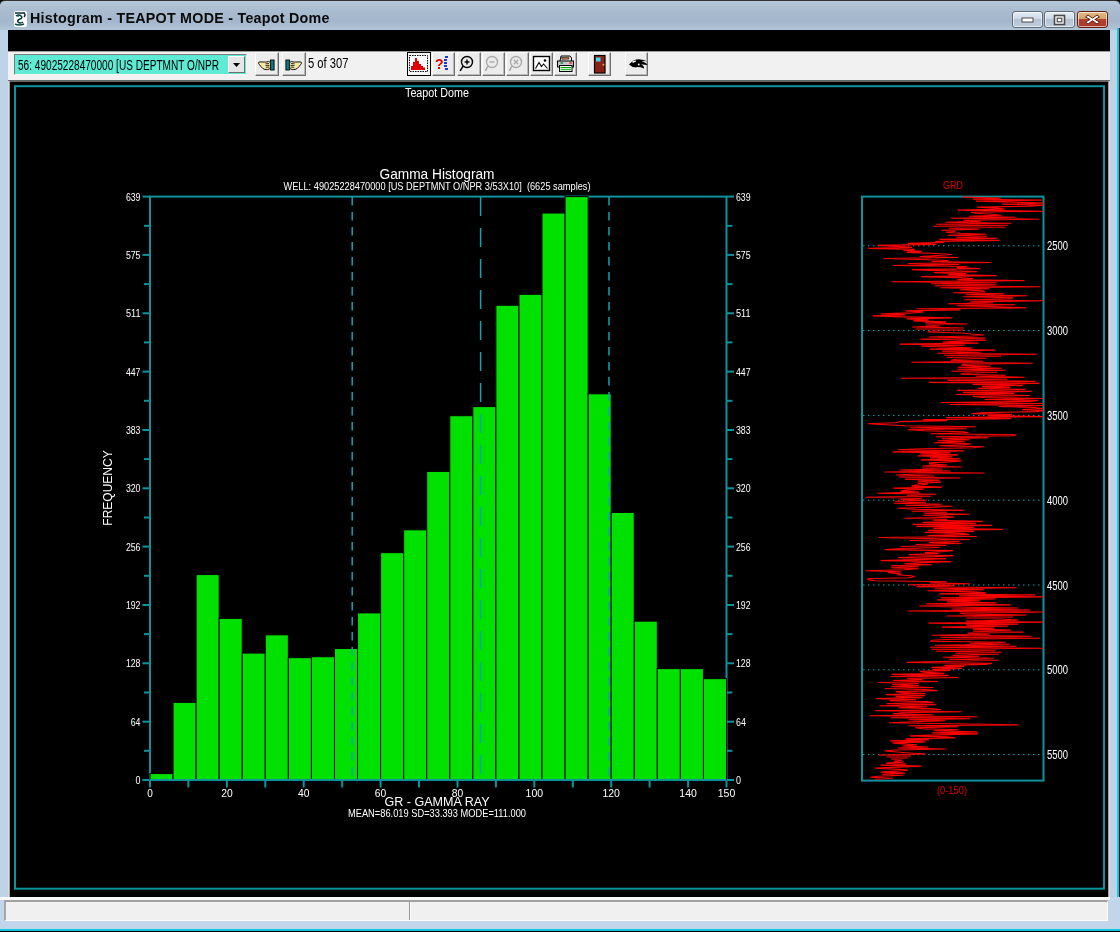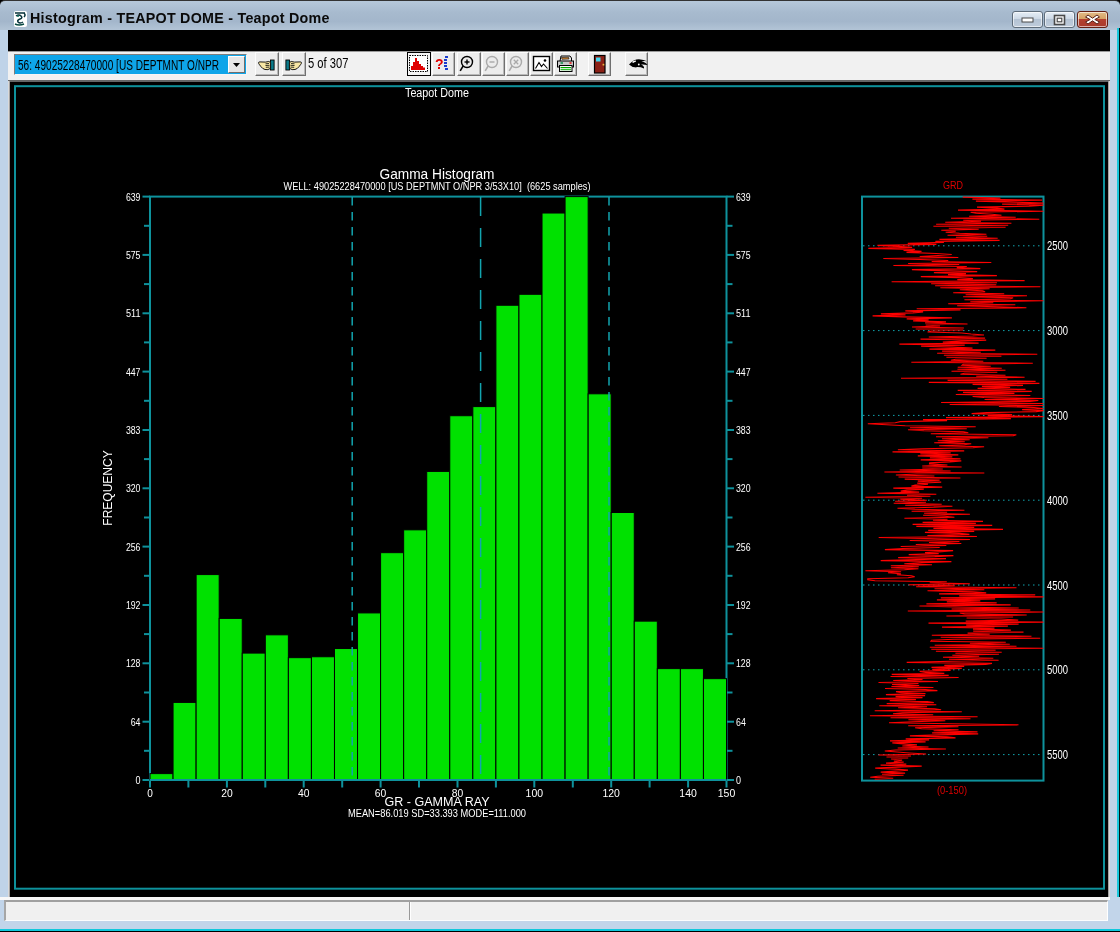--- a/index.html
+++ b/index.html
@@ -31,34 +31,34 @@
 #brblack{position:absolute;left:1119px;top:28px;width:1px;height:904px;background:#021418}
 
 #sb-out{position:absolute;left:0;top:897px;width:1120px;height:35px;background:#c2d5ea}
 #sb-white{position:absolute;left:0;top:897px;width:1110px;height:3px;background:#f8f8f8}
 #sb{position:absolute;left:4px;top:900px;width:1104px;height:21px;background:#f0f0f0;border-top:2px solid #a0a0a0;border-left:2px solid #a6a6a6;border-right:1px solid #fff;border-bottom:1px solid #fdfdfd}
 #sb-sep{position:absolute;left:409px;top:902px;width:2px;height:18px;background:#999;border-right:1px solid #fff}
 #sb-cyan{position:absolute;left:0;top:929px;width:1120px;height:2px;background:#10c8dc}
 #sb-black{position:absolute;left:0;top:931px;width:1120px;height:1px;background:#000}
 
 .tbtn{position:absolute;top:52px;height:24px;background:#ececec;border-top:1px solid #fdfdfd;border-left:1px solid #fdfdfd;border-right:1px solid #707070;border-bottom:1px solid #707070;box-shadow:inset -1px -1px 0 #b8b8b8}
-#combo{position:absolute;left:14px;top:54px;width:233px;height:21px;background:#0ea5e9;overflow:hidden;border-top:1px solid #7c7c7c;border-left:1px solid #7c7c7c;border-right:1px solid #f5f5f5;border-bottom:1px solid #f5f5f5;font-size:13px;color:#000}
+#combo{position:absolute;left:14px;top:54px;width:233px;height:21px;background:#5eead4;overflow:hidden;border-top:1px solid #7c7c7c;border-left:1px solid #7c7c7c;border-right:1px solid #f5f5f5;border-bottom:1px solid #f5f5f5;font-size:13px;color:#000}
 #combo .txt{position:absolute;left:3px;top:2px;white-space:nowrap;font-size:14px;transform:scaleX(0.72);transform-origin:0 0}
 #combo .dd{position:absolute;right:1px;top:1px;width:17px;height:17px;background:#e6e6e6;border-top:1px solid #fff;border-left:1px solid #fff;border-right:1px solid #6e6e6e;border-bottom:1px solid #6e6e6e}
 #nof{position:absolute;left:308px;top:55px;font-size:14px;color:#000;transform:scaleX(0.80);transform-origin:0 0}
 </style></head>
 <body>
 <div id="win">
   <div id="titlebar">
     <div class="ic"><svg width="13" height="16" viewBox="0 0 13 16">
           <path d="M1 2 L11 2 M10 2 Q12 4 10 6 M2 5 Q5 3 7 5 Q9 7 6 8 Q3 9 4 11 Q6 13 9 11" fill="none" stroke="#06323a" stroke-width="1.5"></path>
           <path d="M1 13 Q5 15 10 13" fill="none" stroke="#0a4a42" stroke-width="1.4"></path>
           <circle cx="4" cy="5" r="1" fill="#0a6a5a"></circle>
         </svg></div>
-    <div id="title-txt">Histogram - TEAPOT DOME - Teapot Dome</div>
+    <div id="title-txt">Histogram - TEAPOT MODE - Teapot Dome</div>
     <div class="wbtn" id="btn-min"><svg width="29" height="15" viewBox="0 0 29 15">
           <rect x="9" y="6" width="11" height="4" fill="#fff" stroke="#4a4a4a" stroke-width="1"></rect>
         </svg></div>
     <div class="wbtn" id="btn-max"><svg width="29" height="15" viewBox="0 0 29 15">
           <rect x="9.5" y="3.5" width="10" height="9" fill="#fff" stroke="#4a4a4a" stroke-width="1.6"></rect>
           <rect x="12.2" y="6.2" width="4.6" height="3.6" fill="#fff" stroke="#4a4a4a" stroke-width="1.2"></rect>
         </svg></div>
     <div class="wbtn" id="btn-close"><svg width="29" height="15" viewBox="0 0 29 15">
           <path d="M10 3 L14.5 6.2 L19 3 L21.5 5 L16.8 7.5 L21.5 10 L19 12 L14.5 8.8 L10 12 L7.5 10 L12.2 7.5 L7.5 5 Z" fill="#fff" stroke="#58221a" stroke-width="1"></path>
         </svg></div>

